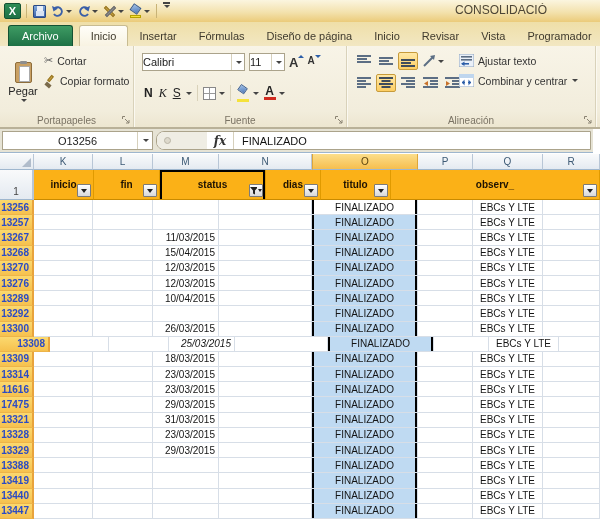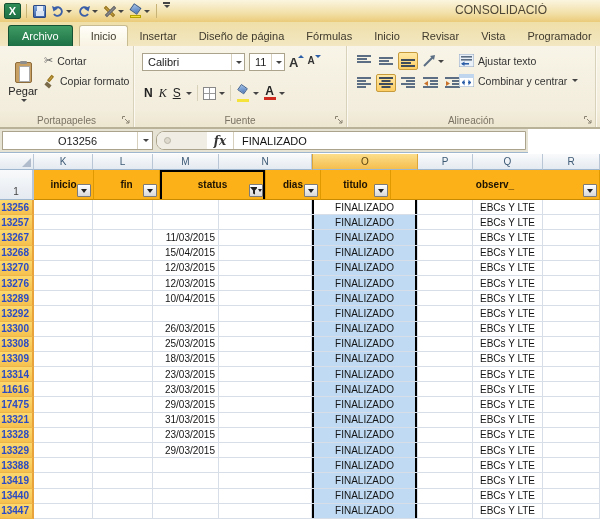--- a/index.html
+++ b/index.html
@@ -59,21 +59,21 @@
   .small-btn { display:flex; align-items:center; gap:4px; height:17px; white-space:nowrap; font-size:10.5px; color:#333; }
   .scissors { color:#666; font-size:11px; }
   .pages { position:relative; width:11px; height:12px; }
   .pages i { position:absolute; left:0; top:0; width:8px; height:9px; background:#fff; border:1px solid #7a91b4; }
   .pages b { position:absolute; left:3px; top:3px; width:8px; height:9px; background:#EAF0FA; border:1px solid #7a91b4; }
   .brush-ico { width:12px; height:12px; position:relative; }
   .brush-ico i { position:absolute; left:5px; top:0; width:3px; height:7px; background:#C8A23C; border:1px solid #96762a; transform:rotate(40deg); }
   .brush-ico b { position:absolute; left:1px; bottom:0; width:6px; height:4px; background:#7a6a4a; transform:rotate(40deg); }
 
   .font-row1 { position:absolute; left:8px; top:7px; display:flex; align-items:center; gap:4px; }
-  .combo { height:18px; background:#fff; border:1px solid #ABA38B; display:flex; align-items:center; font-size:11px; padding-left:5px; }
+  .combo { height:18px; background:#fff; border:1px solid #ABA38B; display:flex; align-items:center; font-size:11px; padding-left:0; }
   .combo .arrow-box { margin-left:auto; width:13px; height:100%; border-left:1px solid #D6D0BC; display:flex; align-items:center; justify-content:center; }
   .combo-font { width:103px; }
   .combo-size { width:36px; }
   .font-size-btns { display:flex; align-items:flex-start; gap:3px; font-weight:bold; color:#333; }
   .fsz { display:flex; align-items:flex-start; }
   .up3 { width:0; height:0; border-left:3px solid transparent; border-right:3px solid transparent; border-bottom:3px solid #2C5EA8; }
   .dn3 { width:0; height:0; border-left:3px solid transparent; border-right:3px solid transparent; border-top:3px solid #2C5EA8; }
   .font-row2 { position:absolute; left:8px; top:37px; display:flex; align-items:center; gap:2px; height:20px; }
   .fbtn { display:flex; align-items:center; padding:0 2px; height:18px; font-size:12px; color:#222; }
   .bold-n { font-weight:bold; }
@@ -88,21 +88,21 @@
 
   .al-col { position:absolute; left:7px; top:6px; display:flex; flex-direction:column; gap:4px; }
   .al-row { display:flex; align-items:center; gap:2px; }
   .tog { width:20px; height:18px; display:flex; align-items:center; justify-content:center; border:1px solid transparent; border-radius:2px; }
   .tog.active { background:linear-gradient(180deg,#FFE8A6,#FDCE63); border-color:#C79B3B; }
   .al-right { position:absolute; left:112px; top:8px; display:flex; flex-direction:column; gap:7px; }
   .al-cmd { display:flex; align-items:center; gap:4px; white-space:nowrap; font-size:10.5px; color:#333; }
   .wrap-ico,.merge-ico { width:15px; height:13px; }
 
   
-  .formula-bar { position:absolute; left:0; top:129px; width:528px; height:24px;
+  .formula-bar { position:absolute; left:0; top:129px; width:593px; height:24px;
     background:#E6E3D5; border-bottom:1px solid #9EB6CE; display:flex; align-items:center; padding:0 2px; gap:3px; }
   .name-box { width:151px; height:19px; background:#fff; border:1px solid #ABA38B; display:flex; align-items:center; justify-content:center; position:relative; font-size:11px; }
   .name-box .arrow-box { position:absolute; right:0; top:0; width:15px; height:100%; border-left:1px solid #D6D0BC; display:flex; align-items:center; justify-content:center; }
   .fx-capsule { flex:1; height:19px; background:#fff; border:1px solid #ABA38B; border-radius:8px 0 0 8px; display:flex; align-items:center; overflow:hidden; }
   .fx-left { width:50px; height:100%; background:#EFEDE4; display:flex; align-items:center; padding-left:7px; }
   .fx-dot { width:7px; height:7px; border-radius:50%; background:#DDD9CC; border:1px solid #b9b5a6; }
   .fx-label { width:26px; text-align:center; font-family:"DejaVu Serif",serif; font-style:italic; font-weight:bold; font-size:12px; color:#333; }
   .fx-div { width:1px; height:100%; background:#D6D0BC; }
   .fx-text { flex:1; padding-left:8px; font-size:11px; color:#111; }
 
@@ -181,22 +181,22 @@
     </div>
   </div>
   <div class="win-title">CONSOLIDACIÓ</div>
 </div>
 
 <div class="tab-row">
   <div class="file-tab">Archivo</div>
   <div id="tabs-container" style="display:flex;align-items:flex-end;">
       <div class="tab selected">Inicio</div>
       <div class="tab">Insertar</div>
+      <div class="tab">Fórmulas</div>
       <div class="tab">Diseño de página</div>
-      <div class="tab">Fórmulas</div>
       <div class="tab">Inicio</div>
       <div class="tab">Revisar</div>
       <div class="tab">Vista</div>
       <div class="tab">Programador</div>
     </div>
 </div>
 
 <div class="ribbon">
 
   <div class="group g-clip">
@@ -548,24 +548,24 @@
         <div class="dcell" style="width: 59px; flex-shrink: 0;"></div>
         <div class="dcell" style="width: 60px; flex-shrink: 0;"></div>
         <div class="dcell right" style="width: 66px; flex-shrink: 0;">26/03/2015</div>
         <div class="dcell" style="width: 93px; flex-shrink: 0;"></div>
         <div class="dcell center ocell sel-o" style="width: 106px; flex-shrink: 0;">FINALIZADO</div>
         <div class="dcell" style="width: 55px; flex-shrink: 0;"></div>
         <div class="dcell center" style="width: 70px; flex-shrink: 0;">EBCs Y LTE</div>
         <div class="dcell" style="flex: 1 0 0%;"></div>
       </div>
       <div class="grid-row data-row">
-        <div class="rownum" style="width: 34px; flex-shrink: 0;">13308</div>
-        <div class="dcell" style="width: 59px; flex-shrink: 0;"></div>
-        <div class="dcell" style="width: 60px; flex-shrink: 0;"></div>
-        <div class="dcell right" style="width: 66px; flex-shrink: 0;">25/03/2015</div>
+        <div class="rownum" style="width: 50px; flex-shrink: 0;">13308</div>
+        <div class="dcell" style="width: 59px; flex-shrink: 0;"></div>
+        <div class="dcell" style="width: 60px; flex-shrink: 0;"></div>
+        <div class="dcell right" style="width: 66px; flex-shrink: 0; font-style: italic;">25/03/2015</div>
         <div class="dcell" style="width: 93px; flex-shrink: 0;"></div>
         <div class="dcell center ocell sel-o" style="width: 106px; flex-shrink: 0;">FINALIZADO</div>
         <div class="dcell" style="width: 55px; flex-shrink: 0;"></div>
         <div class="dcell center" style="width: 70px; flex-shrink: 0;">EBCs Y LTE</div>
         <div class="dcell" style="flex: 1 0 0%;"></div>
       </div>
       <div class="grid-row data-row">
         <div class="rownum" style="width: 34px; flex-shrink: 0;">13309</div>
         <div class="dcell" style="width: 59px; flex-shrink: 0;"></div>
         <div class="dcell" style="width: 60px; flex-shrink: 0;"></div>

